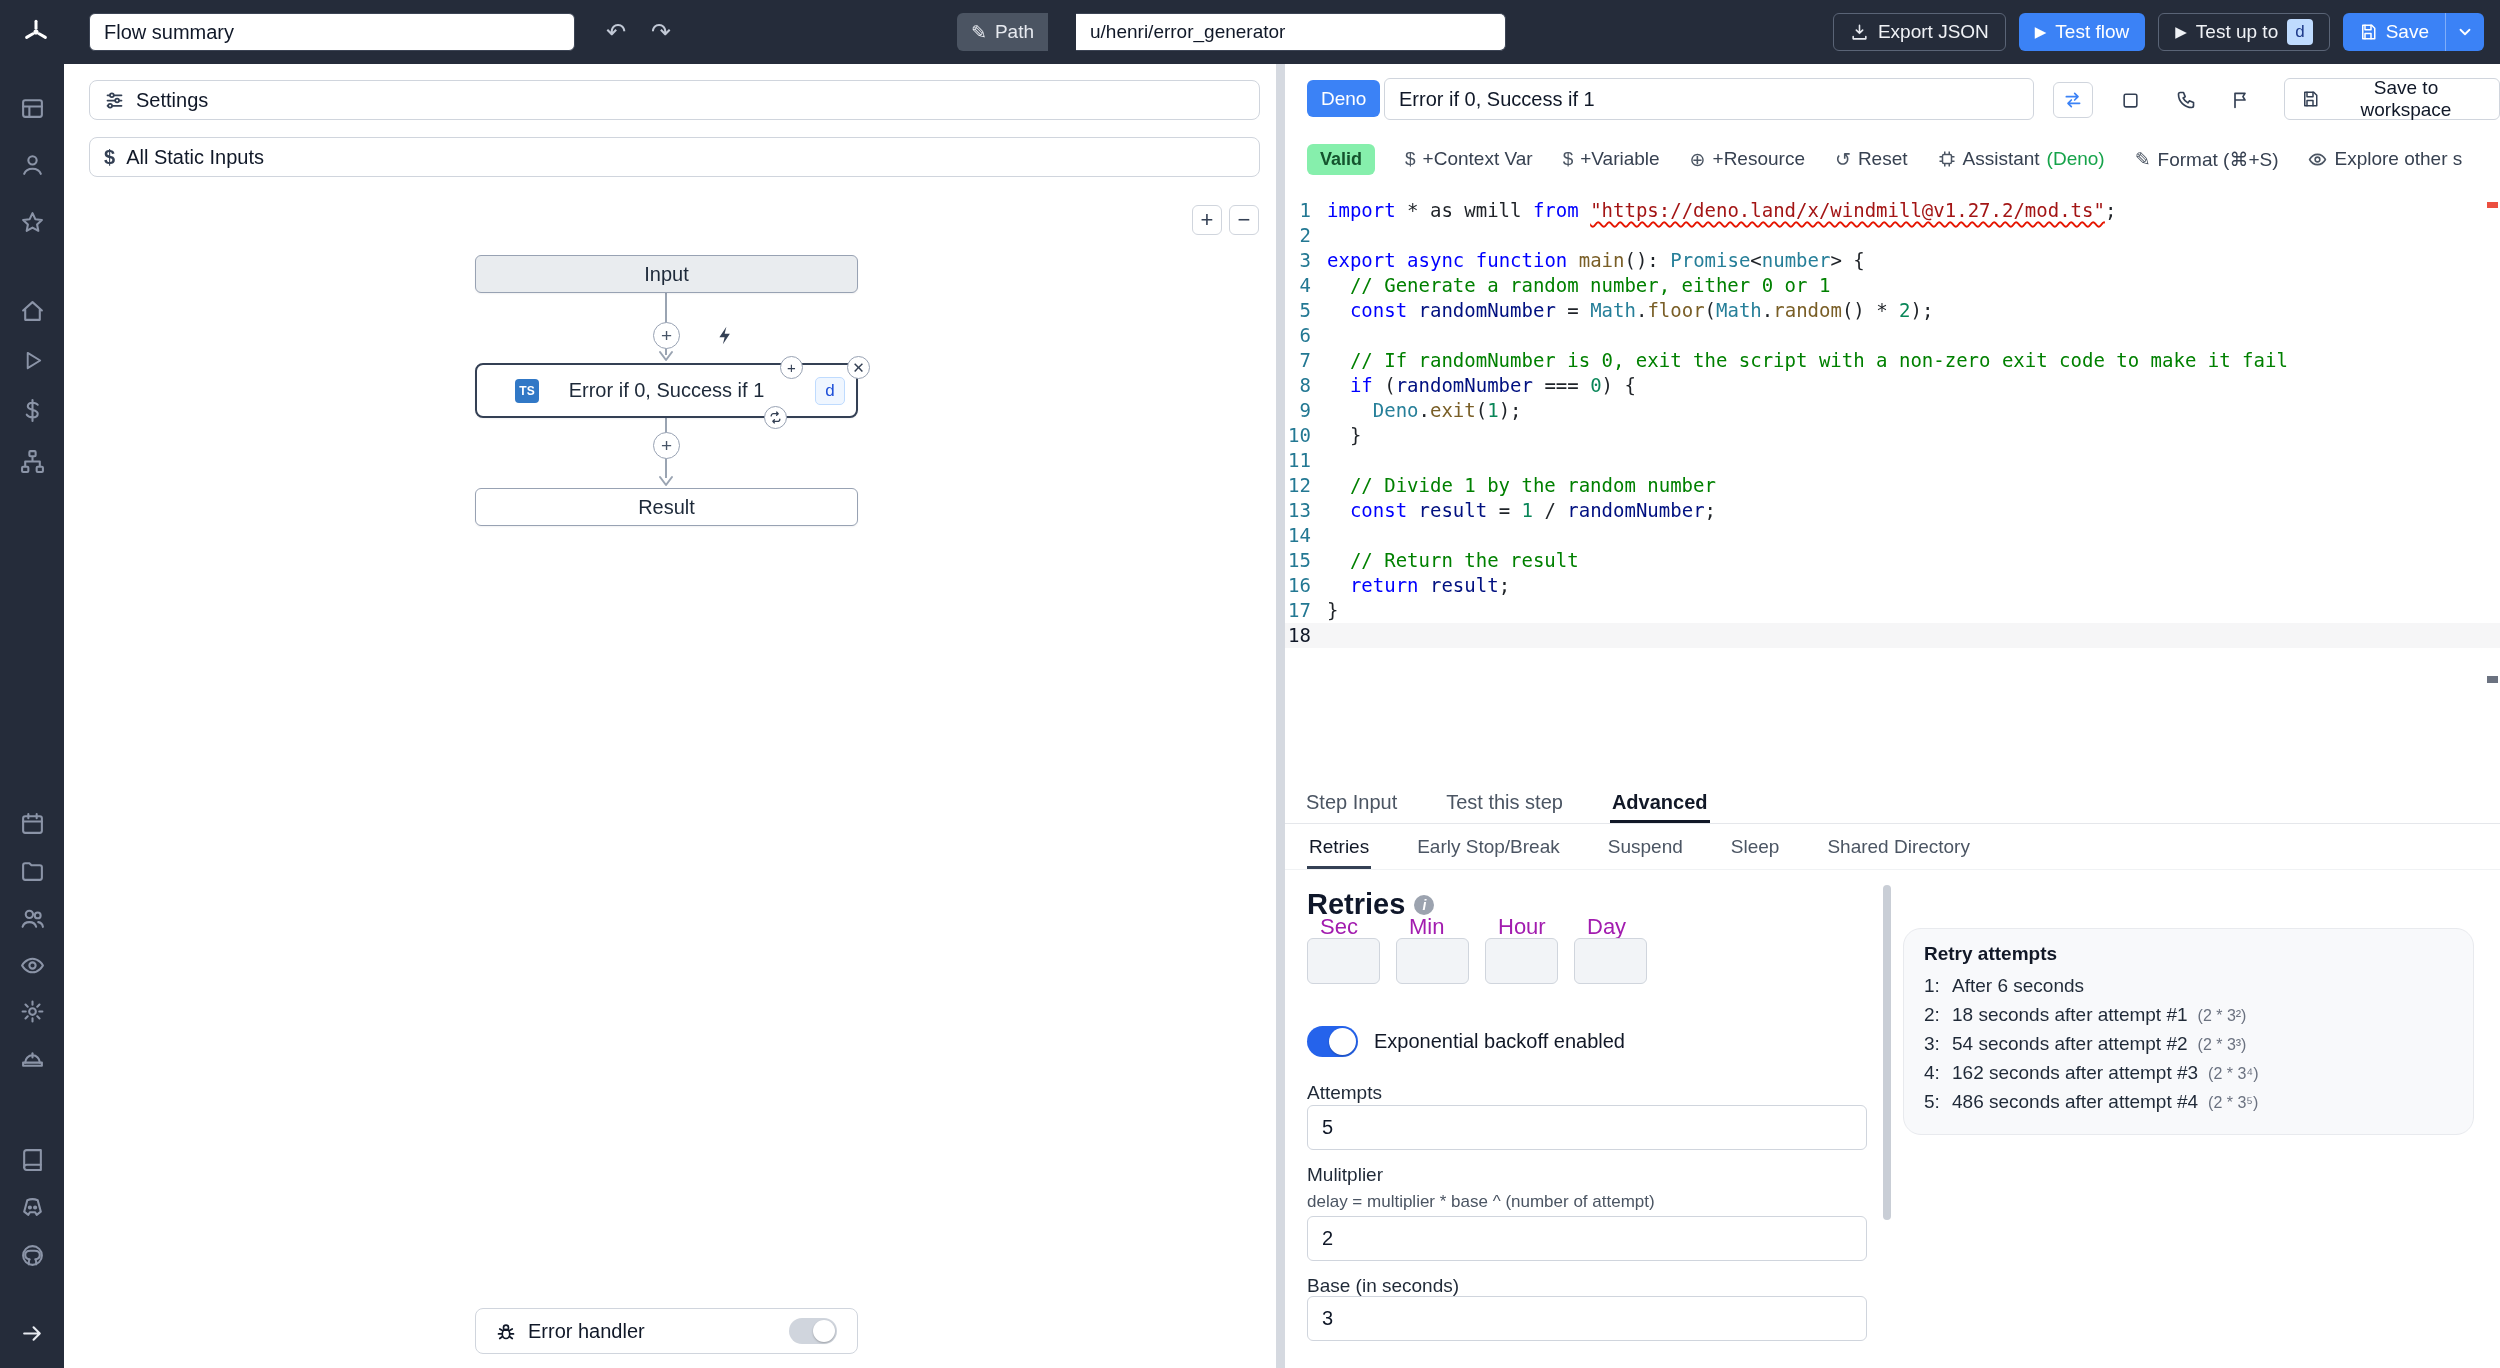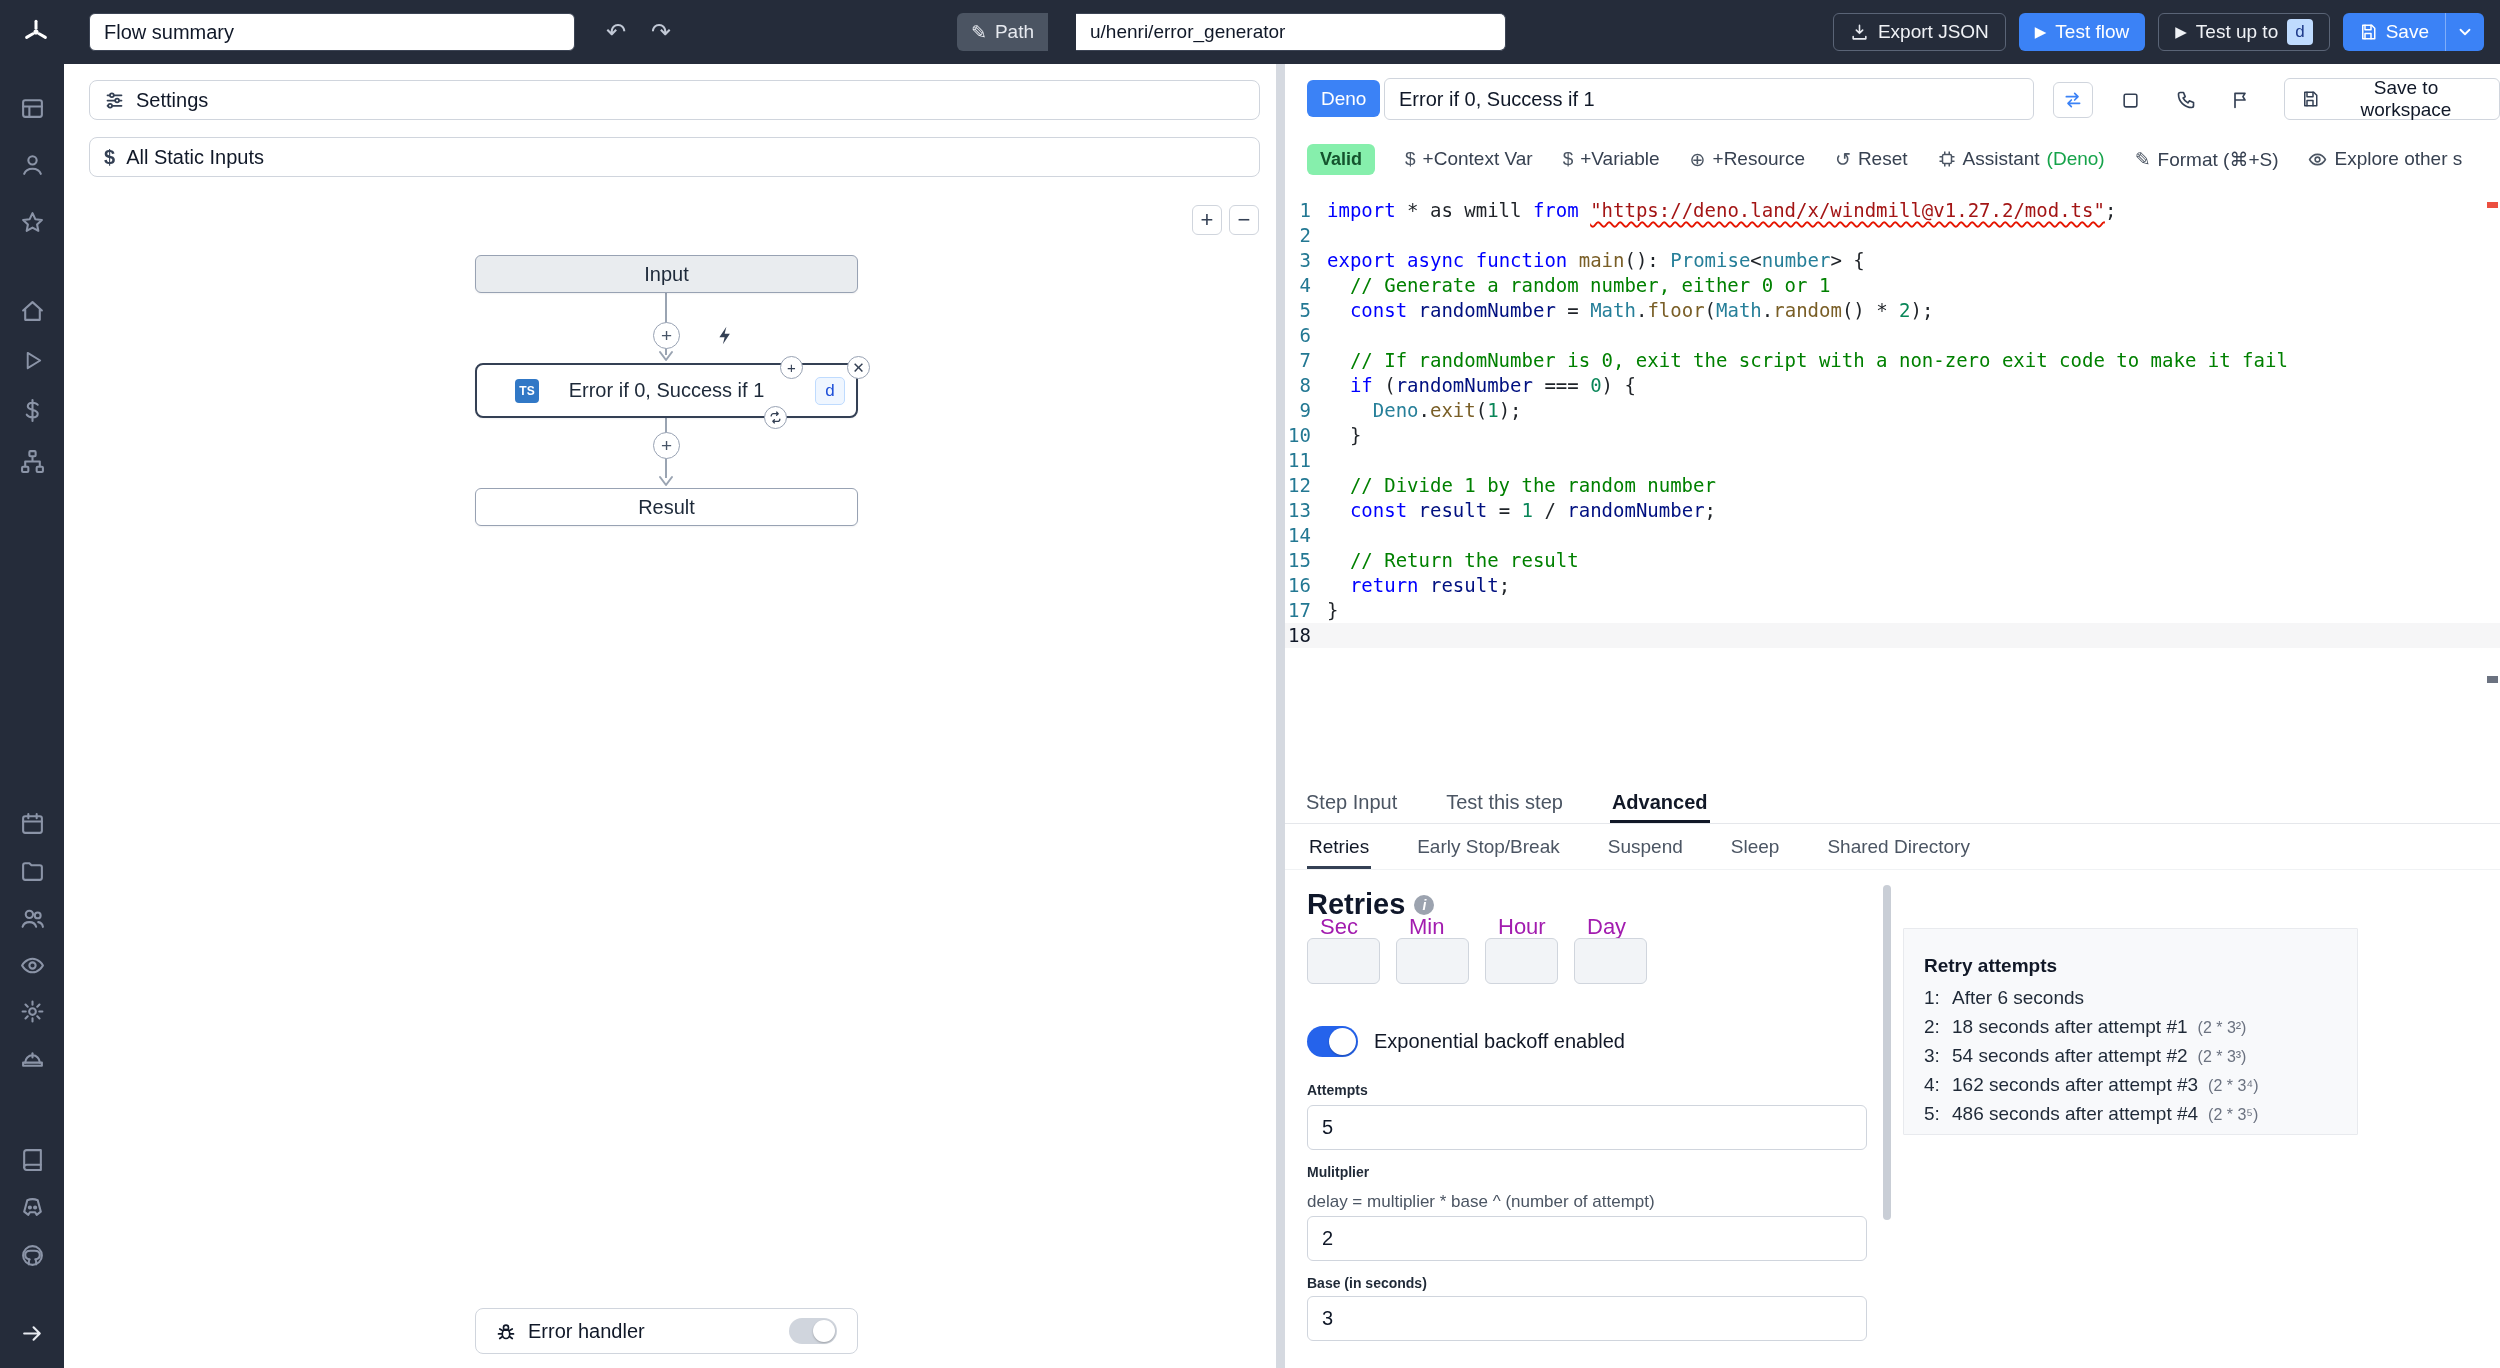--- a/index.html
+++ b/index.html
@@ -86,26 +86,26 @@
   .tab.active { color: #111827; font-weight: 700; box-shadow: inset 0 -3px 0 #111827; }
   .subtabs { position: absolute; left: 0; top: 760px; width: 1215px; height: 46px; display: flex; gap: 44px; padding-left: 22px; border-bottom: 1px solid #f0f2f4; font-size: 19px; color: #4b5563; }
   .subtab { display: flex; align-items: center; padding: 0 2px; }
   .subtab.active { color: #111827; box-shadow: inset 0 -3px 0 #344054; }
 
   .step-content { position: absolute; left: 0; top: 806px; width: 1215px; height: 498px; }
   .retries-title { position: absolute; left: 22px; top: 18px; display: flex; align-items: center; gap: 9px; font-size: 29px; font-weight: 700; color: #0f172a; }
   .info-dot { width: 20px; height: 20px; border-radius: 50%; background: #9ca3af; color: #fff; font-size: 14px; font-weight: 700; font-style: italic; display: flex; align-items: center; justify-content: center; }
   .cron-label { position: absolute; top: 44px; font-size: 22px; color: #a21caf; }
   .cron-input { position: absolute; top: 68px; width: 73px; height: 46px; border: 1px solid #d0d5dd; border-radius: 6px; background: #f2f4f7; }
-  .field-label { position: absolute; font-size: 14px; font-weight: 700; color: #1f2937; }
+  .field-label { position: absolute; font-size: 19px; font-weight: 400; color: #1f2937; }
   .field-desc { position: absolute; font-size: 17px; color: #4b5563; }
   .txt-input { position: absolute; left: 22px; width: 560px; height: 45px; border: 1px solid #d0d5dd; border-radius: 6px; padding: 0 14px; font-size: 20px; color: #101828; background: #fff; }
   .backoff-row { position: absolute; left: 22px; top: 156px; display: flex; align-items: center; gap: 16px; font-size: 20px; color: #111827; font-weight: 500; }
   .vscroll { position: absolute; left: 598px; top: 15px; width: 8px; height: 335px; border-radius: 4px; background: #c9ced6; }
-  .retry-card { position: absolute; left: 618px; top: 58px; width: 455px; height: 207px; background: #f8f9fb; border: 1px solid #e8eaee; border-radius: 1px; padding: 26px 20px; }
+  .retry-card { position: absolute; left: 618px; top: 58px; width: 571px; height: 207px; background: #f8f9fb; border: 1px solid #e8eaee; border-radius: 18px; padding: 14px 20px; }
   .retry-card .rc-title { font-size: 19px; font-weight: 600; color: #111827; margin-bottom: 10px; }
   .retry-row { display: flex; align-items: baseline; height: 29px; font-size: 19px; color: #1f2937; }
   .retry-row .rn { width: 28px; flex: none; }
   .retry-row .rt { }
   .retry-row .rf { color: #6b7280; font-size: 16px; margin-left: 10px; }
 </style>
 </head>
 <body>
 
 <div class="topbar">

